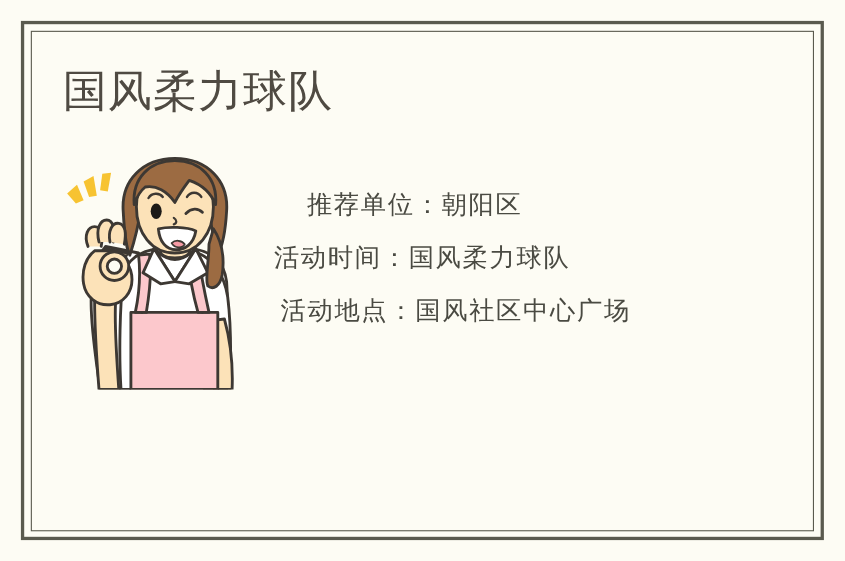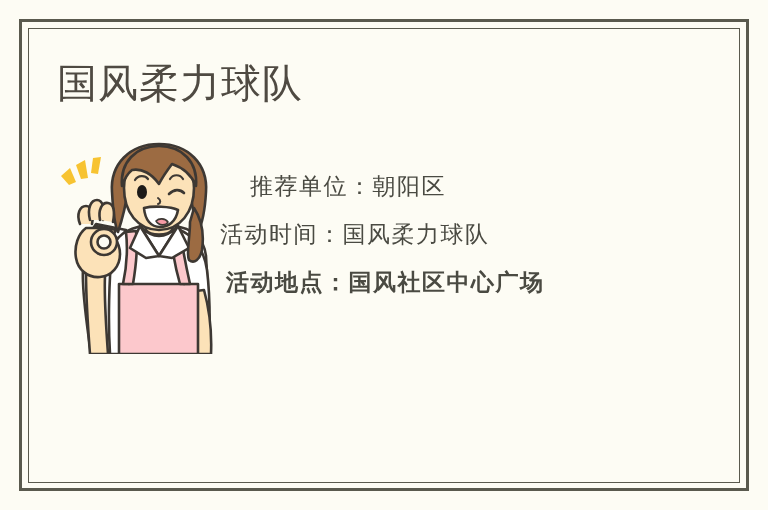--- a/index.html
+++ b/index.html
@@ -59,35 +59,35 @@
     left: 52px;
     top: 132px;
     width: 176px;
     height: 222px;
   }
   #illustration svg { display: block; }
 
   
   #info-block {
     position: absolute;
-    left: 216px;
+    left: 245px;
     top: 163px;
     width: 470px;
   }
   .info-line {
     font-family: "Liberation Serif", serif;
     font-size: 23px;
     line-height: 48px;
     color: #4a4a42;
     letter-spacing: 1.5px;
     white-space: nowrap;
   }
   .indent-1 { padding-left: 34px; }
   .indent-2 { padding-left: 4px; }
-  .indent-3 { padding-left: 10px; font-weight: bold; }
+  .indent-3 { padding-left: 10px; }
   .indent-4 { padding-left: 40px; }
   .indent-5 { padding-left: 2px; }
 </style>
 </head>
 <body>
 
 <div id="card">
 
   <div class="frame-outer"></div>
   <div class="frame-inner"></div>

